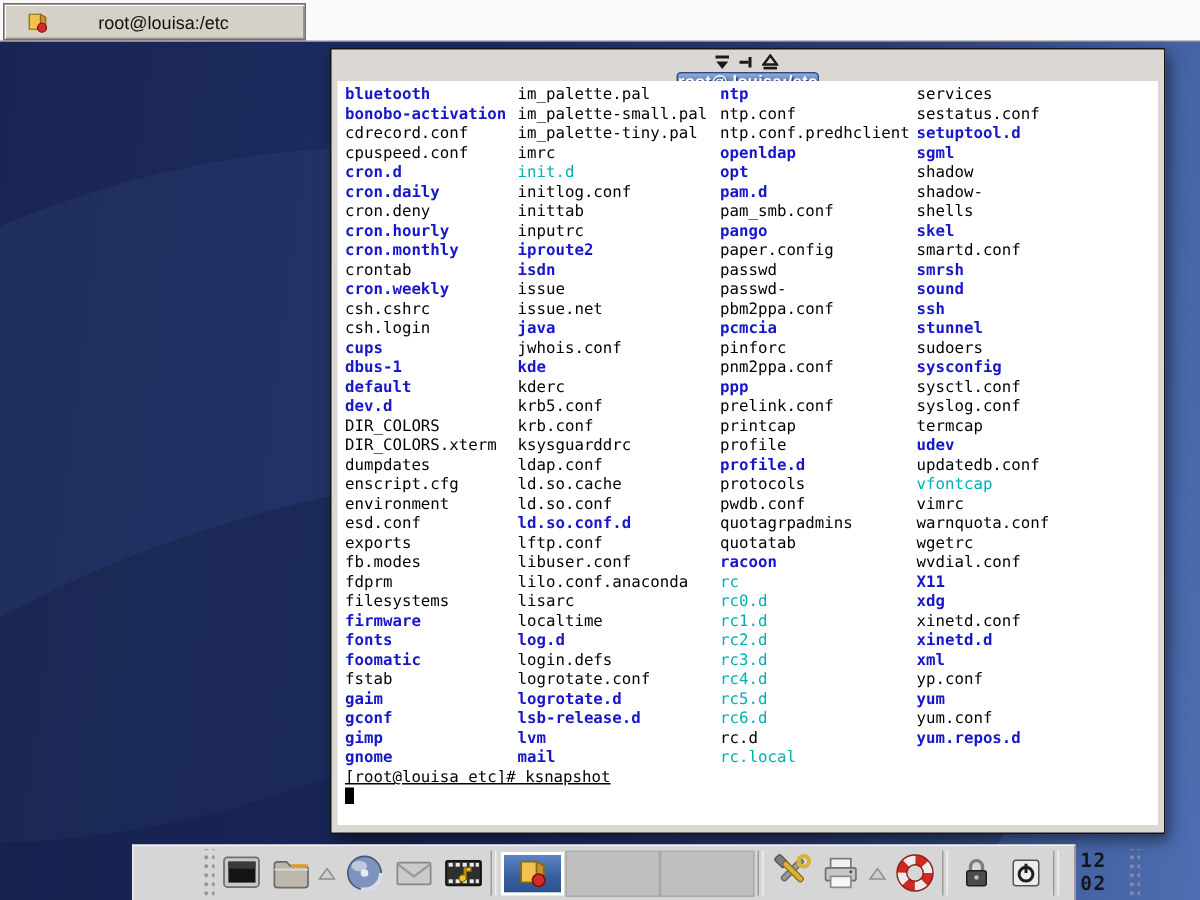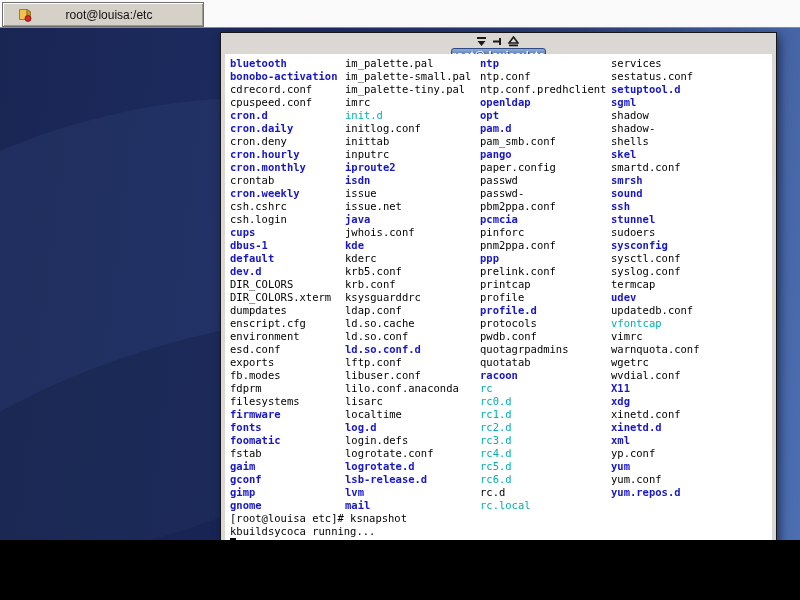--- a/index.html
+++ b/index.html
@@ -1,16 +1,16 @@
 <!DOCTYPE html>
 <html><head>
 <meta charset="utf-8">
 <style>
   html,body{margin:0;padding:0;background:#000;}
-  .screen{position:relative;width:800px;height:540px;overflow:hidden;
+  .screen{position:relative;width:800px;height:600px;overflow:hidden;
     font-family:"Liberation Sans",sans-serif;
     background:linear-gradient(97deg,#192654 0%,#1d2b61 38%,#2c4078 68%,#41609f 88%,#4d6eb2 100%);}
   .swoosh{position:absolute;border-radius:50%;pointer-events:none;}
   .s1{left:-260px;top:120px;width:760px;height:420px;background:rgba(120,150,210,0.07);transform:rotate(-18deg);}
   .s2{left:-200px;top:330px;width:900px;height:460px;background:rgba(10,18,50,0.25);transform:rotate(-14deg);}
 
   
   .topbar{position:absolute;left:0;top:0;width:800px;height:28px;background:#fafafa;border-bottom:1px solid #8a8a8a;box-sizing:border-box;}
   .wl-btn{position:absolute;left:2px;top:2px;width:200px;height:23px;background:#d5d1c8;
     border:1px solid #6f6f6f;box-shadow:inset 1px 1px 0 #ffffff,inset -1px -1px 0 #9b978e;
@@ -35,21 +35,21 @@
   .listing{display:flex;}
   .term-col{white-space:pre;}
   .term-col.c1{width:115px;}
   .term-col.c2{width:135px;}
   .term-col.c3{width:131px;}
   .term-col.c4{flex:1;}
   .fe{height:13px;}
   .fe.d{color:#1717c9;font-weight:bold;}
   .fe.l{color:#00b0b0;}
   .fe.f{color:#000000;}
-  .pline{height:13px;white-space:pre;}
+  .pline{height:13px;white-space:pre;text-decoration:underline;}
   .cursor{display:inline-block;width:6px;height:11px;background:#000;vertical-align:-1px;}
 
   
   .panel{position:absolute;left:88px;top:563px;width:629px;height:37px;background:#d6d6d6;
     border-top:1px solid #f2f2f2;border-left:1px solid #ececec;border-right:1px solid #9a9a9a;
     box-sizing:border-box;display:flex;align-items:center;padding-left:44px;}
   .handle{width:9px;height:33px;margin:0 1px;flex:0 0 auto;
     background-image:radial-gradient(circle at 2.5px 2.5px,#8f8f8f 1.1px,rgba(0,0,0,0) 1.4px);
     background-size:5px 6px;background-position:1px 3px;background-repeat:repeat;}
   .launcher{width:33px;height:33px;display:flex;align-items:center;justify-content:center;cursor:pointer;flex:0 0 auto;}
@@ -125,21 +125,20 @@
       </div>
     </div>
     <div class="term-screen">
       <div class="listing">
         <div class="term-col c1"><div class="fe d">bluetooth</div><div class="fe d">bonobo-activation</div><div class="fe f">cdrecord.conf</div><div class="fe f">cpuspeed.conf</div><div class="fe d">cron.d</div><div class="fe d">cron.daily</div><div class="fe f">cron.deny</div><div class="fe d">cron.hourly</div><div class="fe d">cron.monthly</div><div class="fe f">crontab</div><div class="fe d">cron.weekly</div><div class="fe f">csh.cshrc</div><div class="fe f">csh.login</div><div class="fe d">cups</div><div class="fe d">dbus-1</div><div class="fe d">default</div><div class="fe d">dev.d</div><div class="fe f">DIR_COLORS</div><div class="fe f">DIR_COLORS.xterm</div><div class="fe f">dumpdates</div><div class="fe f">enscript.cfg</div><div class="fe f">environment</div><div class="fe f">esd.conf</div><div class="fe f">exports</div><div class="fe f">fb.modes</div><div class="fe f">fdprm</div><div class="fe f">filesystems</div><div class="fe d">firmware</div><div class="fe d">fonts</div><div class="fe d">foomatic</div><div class="fe f">fstab</div><div class="fe d">gaim</div><div class="fe d">gconf</div><div class="fe d">gimp</div><div class="fe d">gnome</div></div>
         <div class="term-col c2"><div class="fe f">im_palette.pal</div><div class="fe f">im_palette-small.pal</div><div class="fe f">im_palette-tiny.pal</div><div class="fe f">imrc</div><div class="fe l">init.d</div><div class="fe f">initlog.conf</div><div class="fe f">inittab</div><div class="fe f">inputrc</div><div class="fe d">iproute2</div><div class="fe d">isdn</div><div class="fe f">issue</div><div class="fe f">issue.net</div><div class="fe d">java</div><div class="fe f">jwhois.conf</div><div class="fe d">kde</div><div class="fe f">kderc</div><div class="fe f">krb5.conf</div><div class="fe f">krb.conf</div><div class="fe f">ksysguarddrc</div><div class="fe f">ldap.conf</div><div class="fe f">ld.so.cache</div><div class="fe f">ld.so.conf</div><div class="fe d">ld.so.conf.d</div><div class="fe f">lftp.conf</div><div class="fe f">libuser.conf</div><div class="fe f">lilo.conf.anaconda</div><div class="fe f">lisarc</div><div class="fe f">localtime</div><div class="fe d">log.d</div><div class="fe f">login.defs</div><div class="fe f">logrotate.conf</div><div class="fe d">logrotate.d</div><div class="fe d">lsb-release.d</div><div class="fe d">lvm</div><div class="fe d">mail</div></div>
         <div class="term-col c3"><div class="fe d">ntp</div><div class="fe f">ntp.conf</div><div class="fe f">ntp.conf.predhclient</div><div class="fe d">openldap</div><div class="fe d">opt</div><div class="fe d">pam.d</div><div class="fe f">pam_smb.conf</div><div class="fe d">pango</div><div class="fe f">paper.config</div><div class="fe f">passwd</div><div class="fe f">passwd-</div><div class="fe f">pbm2ppa.conf</div><div class="fe d">pcmcia</div><div class="fe f">pinforc</div><div class="fe f">pnm2ppa.conf</div><div class="fe d">ppp</div><div class="fe f">prelink.conf</div><div class="fe f">printcap</div><div class="fe f">profile</div><div class="fe d">profile.d</div><div class="fe f">protocols</div><div class="fe f">pwdb.conf</div><div class="fe f">quotagrpadmins</div><div class="fe f">quotatab</div><div class="fe d">racoon</div><div class="fe l">rc</div><div class="fe l">rc0.d</div><div class="fe l">rc1.d</div><div class="fe l">rc2.d</div><div class="fe l">rc3.d</div><div class="fe l">rc4.d</div><div class="fe l">rc5.d</div><div class="fe l">rc6.d</div><div class="fe f">rc.d</div><div class="fe l">rc.local</div></div>
         <div class="term-col c4"><div class="fe f">services</div><div class="fe f">sestatus.conf</div><div class="fe d">setuptool.d</div><div class="fe d">sgml</div><div class="fe f">shadow</div><div class="fe f">shadow-</div><div class="fe f">shells</div><div class="fe d">skel</div><div class="fe f">smartd.conf</div><div class="fe d">smrsh</div><div class="fe d">sound</div><div class="fe d">ssh</div><div class="fe d">stunnel</div><div class="fe f">sudoers</div><div class="fe d">sysconfig</div><div class="fe f">sysctl.conf</div><div class="fe f">syslog.conf</div><div class="fe f">termcap</div><div class="fe d">udev</div><div class="fe f">updatedb.conf</div><div class="fe l">vfontcap</div><div class="fe f">vimrc</div><div class="fe f">warnquota.conf</div><div class="fe f">wgetrc</div><div class="fe f">wvdial.conf</div><div class="fe d">X11</div><div class="fe d">xdg</div><div class="fe f">xinetd.conf</div><div class="fe d">xinetd.d</div><div class="fe d">xml</div><div class="fe f">yp.conf</div><div class="fe d">yum</div><div class="fe f">yum.conf</div><div class="fe d">yum.repos.d</div></div>
       </div>
       <div class="pline"><span>[root@louisa etc]# ksnapshot</span></div>
-      <div class="pline"><span>kbuildsycoca running...</span></div>
       <div class="pline"><span class="cursor"></span></div>
     </div>
   </div>
 
   <div class="panel">
     <div class="handle"></div>
 
     <div class="launcher">
       <svg width="28" height="26" viewBox="0 0 24 22">
         <rect x="2" y="2" width="20" height="17" rx="2" fill="#c9c9c9" stroke="#6e6e6e"></rect>

